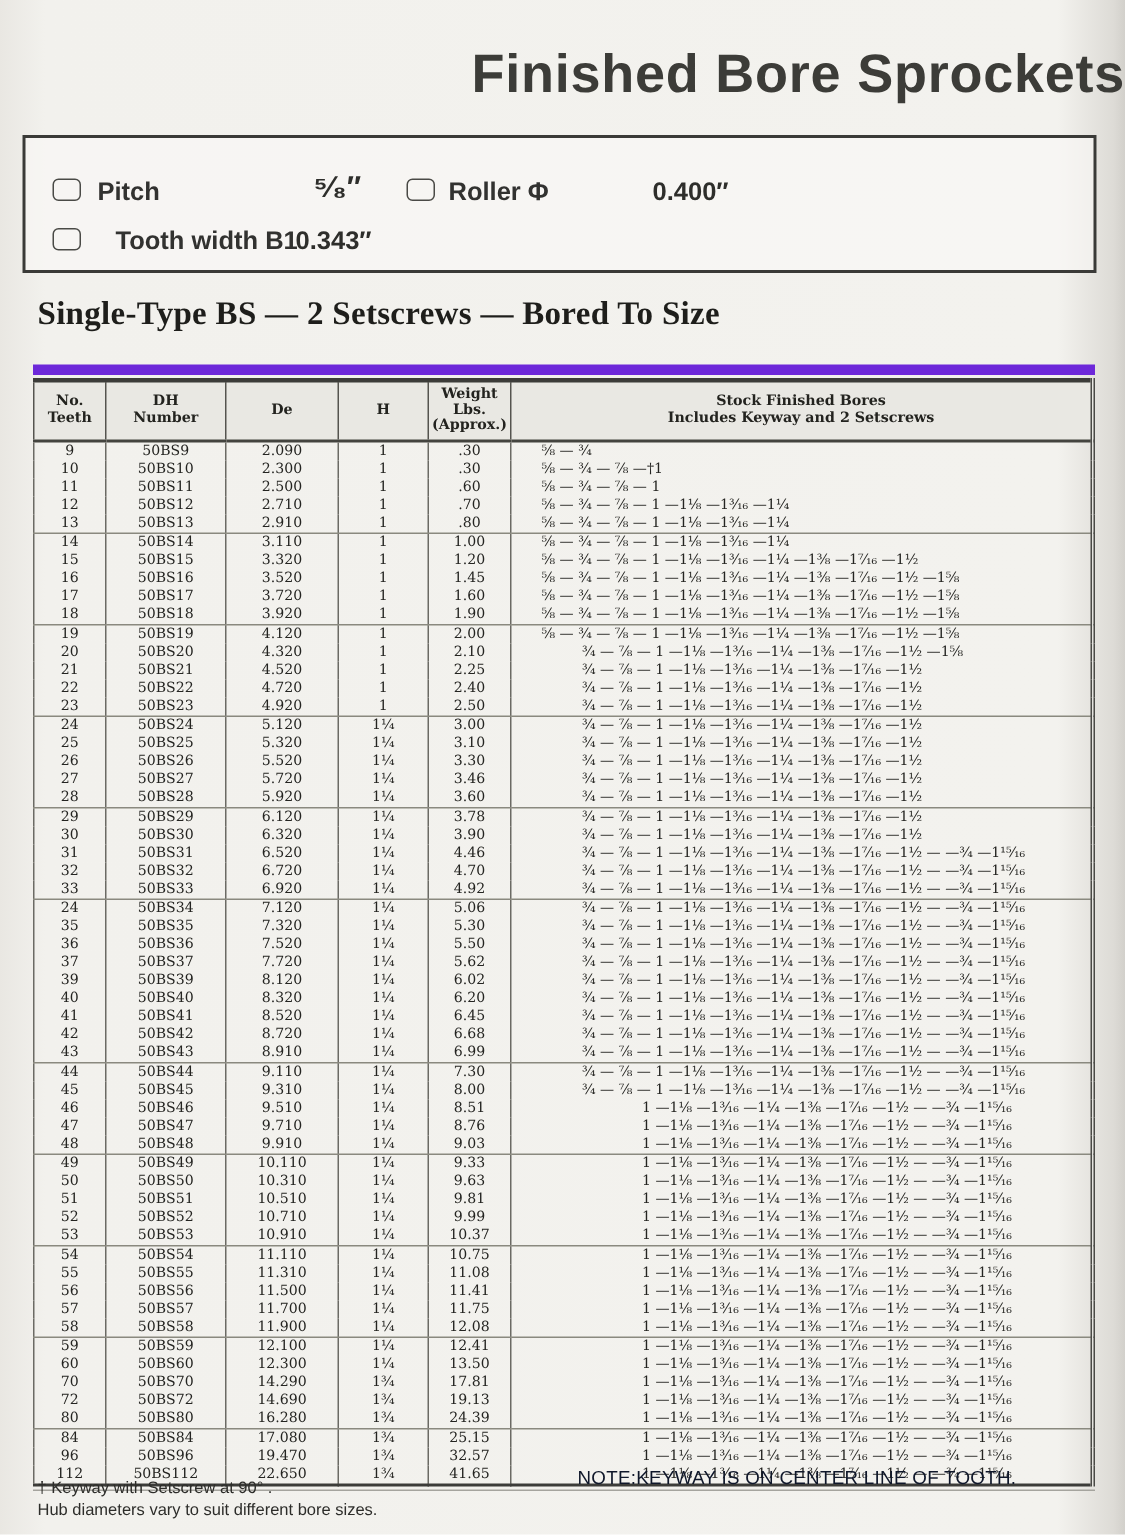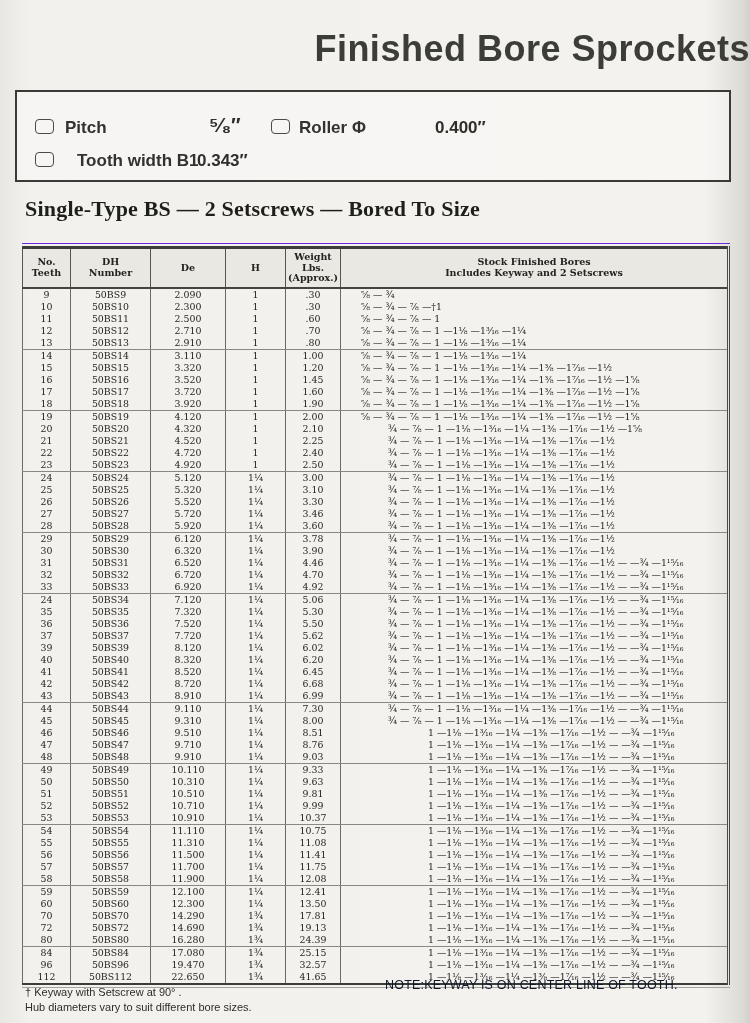--- a/index.html
+++ b/index.html
@@ -30,21 +30,21 @@
   .spec-label{position:absolute;font-weight:bold;font-size:17px;color:#323230;}
   .spec-value{position:absolute;font-weight:bold;font-size:17px;color:#2e2e2b;}
   .pitch-frac{font-size:20px;font-weight:bold;}
   .section-heading{
     position:absolute;left:25px;top:196px;margin:0;
     font-family:"Liberation Serif","DejaVu Serif",serif;
     font-size:22px;font-weight:bold;color:#1e1e1b;letter-spacing:.2px;text-align:right;
   }
   .table-wrap{
     position:absolute;left:22px;top:243px;width:708px;
-    border-top:1px solid #6d28d9;border-bottom:1px solid #a5a49e;
+    border-top:7px solid #6d28d9;border-bottom:1px solid #a5a49e;
     padding:2px 0;
   }
   table{
     border-collapse:collapse;table-layout:fixed;width:706px;
     font-family:"DejaVu Serif",serif;
     border:1.5px solid #4a4a46;border-top:3px solid #3c3c39;
     border-right:3px double #4a4a46;border-bottom:2px solid #3c3c39;
     background:transparent;
   }
   th{

